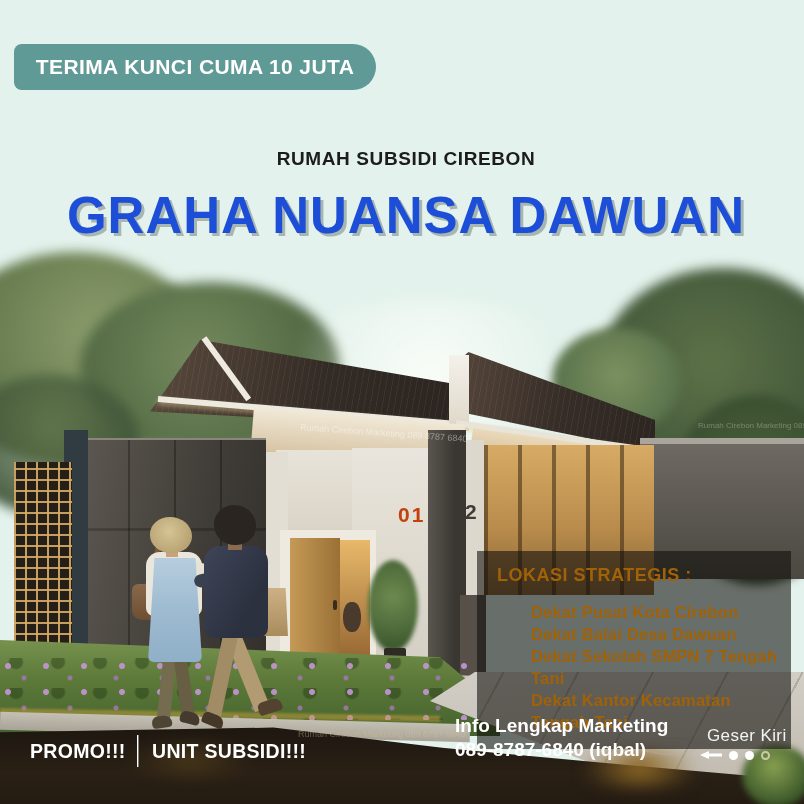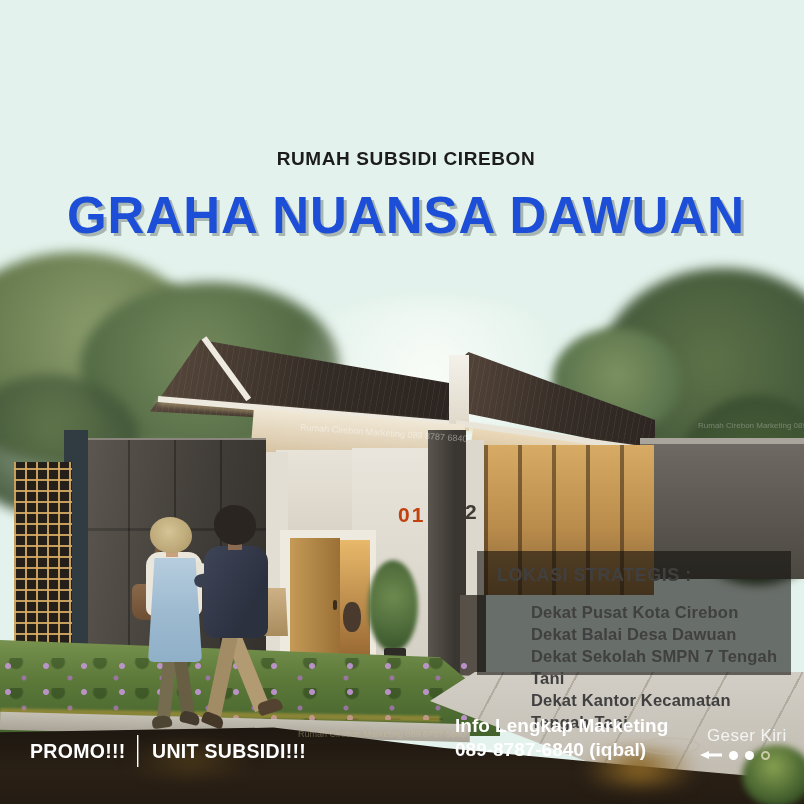--- a/index.html
+++ b/index.html
@@ -152,22 +152,22 @@
   .m-shoe1{left:258px;top:700px;width:24px;height:13px;background:#53422f;border-radius:5px 8px 3px 3px;transform:rotate(-18deg);}
   .m-shoe2{left:202px;top:714px;width:22px;height:12px;background:#463829;border-radius:5px 8px 3px 3px;transform:rotate(22deg);}
 
   .wm{font-size:9px;white-space:nowrap;z-index:3;}
   .wm-wall{left:300px;top:428px;color:rgba(255,255,255,.42);transform:rotate(4deg);}
   .wm-right{left:698px;top:421px;font-size:8px;color:rgba(255,255,255,.28);}
   .wm-road{left:298px;top:729px;color:rgba(214,196,150,.38);}
 
   
   .lokasi{
-    left:477px;top:551px;width:314px;height:124px;
-    background:rgba(16,13,10,.58);z-index:8;color:#404040;
+    left:477px;top:551px;width:314px;height:198px;
+    background:rgba(16,13,10,.58);z-index:8;color:#a16207;
     padding:14px 0 0 20px;box-sizing:border-box;
   }
   .lokasi-heading{font-size:18px;font-weight:bold;letter-spacing:.5px;}
   .lokasi-list{list-style:none;margin:15px 0 0 0;padding:0;}
   .lokasi-list li{font-size:16.5px;font-weight:bold;line-height:22px;letter-spacing:.2px;margin-left:34px;}
 
   
   .promo-line{left:30px;top:740px;z-index:9;display:flex;align-items:center;gap:7px;
     color:#fff;font-weight:bold;font-size:19.5px;letter-spacing:.3px;}
   .promo-divider{font-weight:400;transform:scaleY(1.35);position:relative;top:-1px;}
@@ -258,20 +258,23 @@
       <div class="abs m-torso"></div>
       <div class="abs m-neck"></div>
       <div class="abs m-hair"></div>
     </div>
 
     <span class="abs wm wm-wall">Rumah Cirebon Marketing 089 8787 6840</span>
     <span class="abs wm wm-right">Rumah Cirebon Marketing 089 8787 6840</span>
     <span class="abs wm wm-road">Rumah Cirebon Marketing 089 8787 6840</span>
   </div>
 
+  <div class="abs top-badge">
+    <span>TERIMA KUNCI CUMA 10 JUTA</span>
+  </div>
 
   <div class="abs header">
     <div class="kicker">RUMAH SUBSIDI CIREBON</div>
     <div class="title">GRAHA NUANSA DAWUAN</div>
   </div>
 
   <div class="abs lokasi">
     <div class="lokasi-heading">LOKASI STRATEGIS :</div>
     <ul class="lokasi-list">
       <li>Dekat Pusat Kota Cirebon</li>

